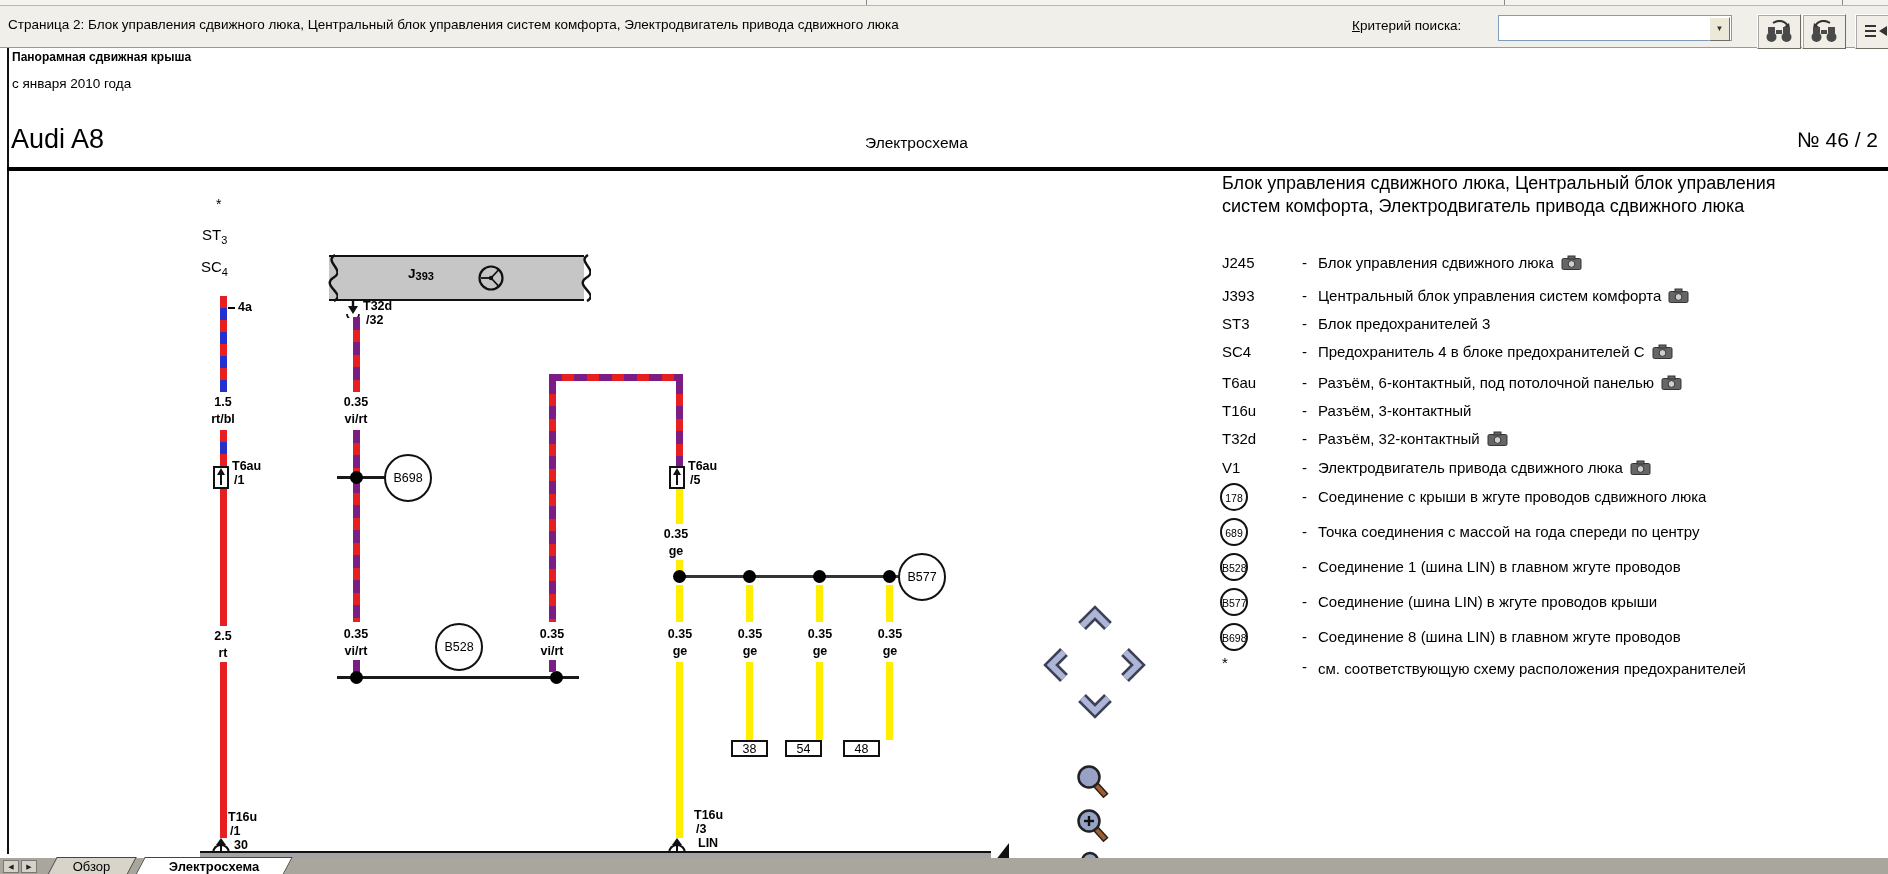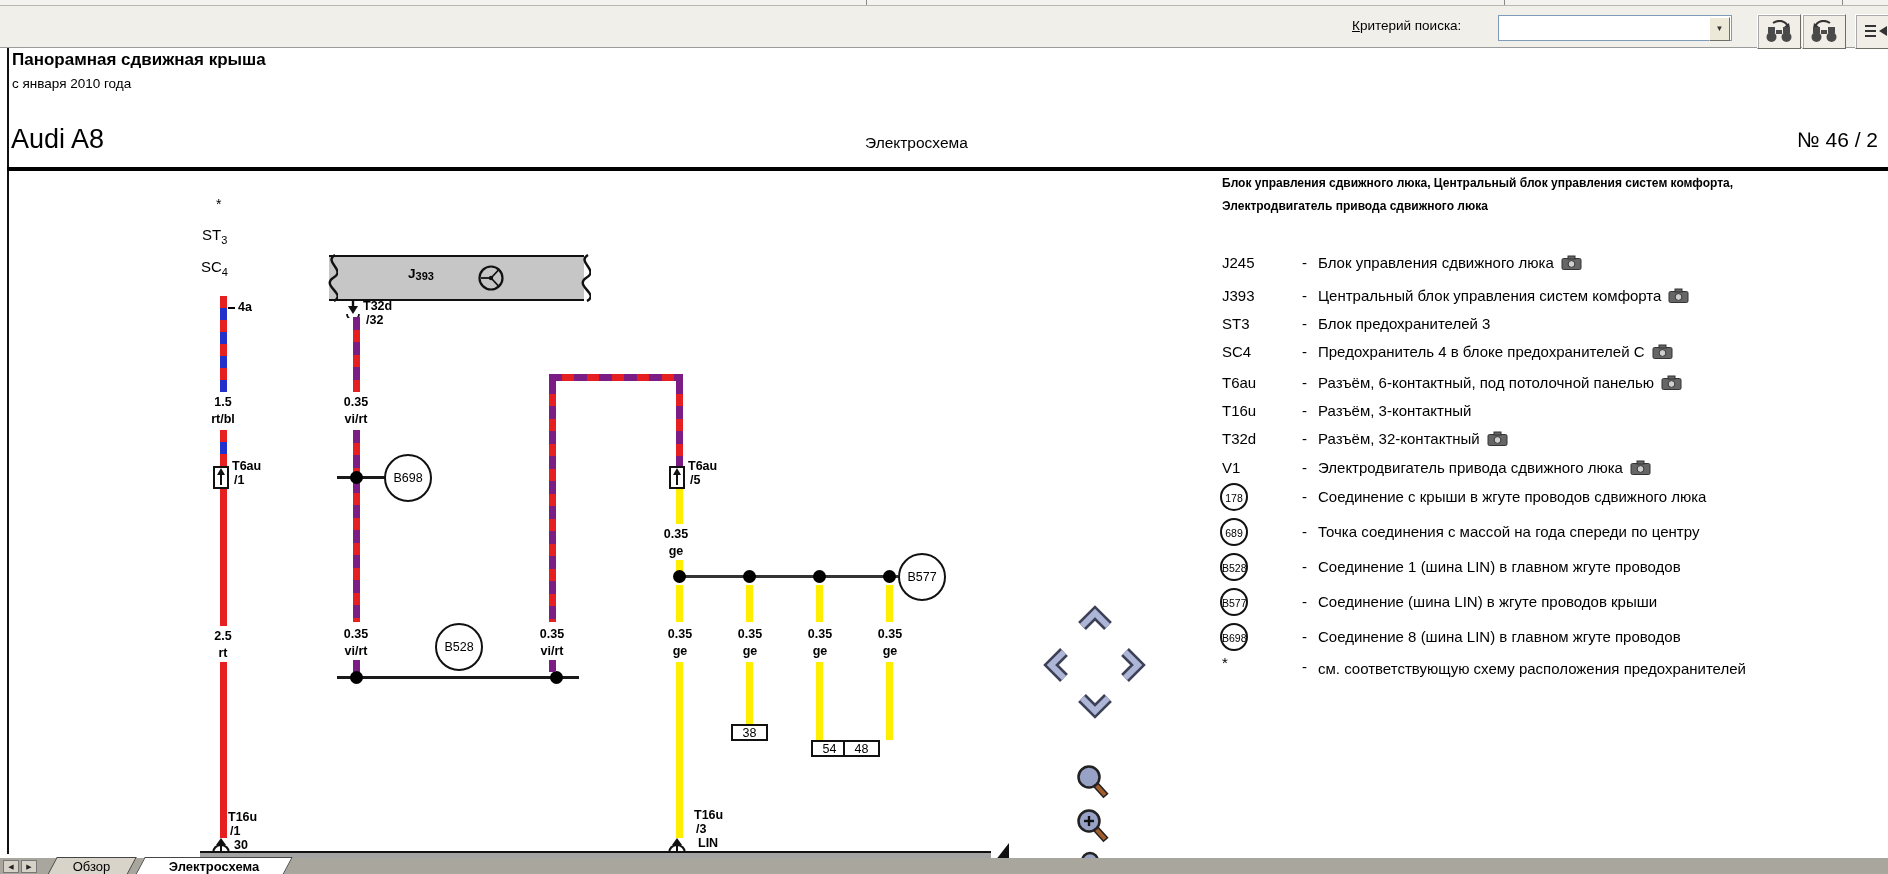--- a/index.html
+++ b/index.html
@@ -11,28 +11,28 @@
   .tick{top:0;width:1px;height:5px;background:#8a8a8a}
   .toolbar{left:0;top:6px;width:1888px;height:41px;background:#f1efe9;border-bottom:1.5px solid #9a9a9a}
   .tb-text{font-size:13.5px;line-height:15px;white-space:nowrap}
   .combo{left:1498px;top:9px;width:234px;height:26px;background:#fff;border:1px solid #7f9db9;box-sizing:border-box}
   .combo-btn{position:absolute;right:1px;top:1px;width:19px;height:22px;background:#ece9d8;
              border:1px solid;border-color:#fff #716f64 #716f64 #fff;text-align:center;font-size:8px;line-height:22px;color:#333}
   .tbtn{top:8px;width:42px;height:33px;background:#f0eee6;border:1px solid;border-color:#fff #6f6d63 #6f6d63 #fff;
         box-shadow:1px 1px 0 #aaa inset;display:flex;align-items:center;justify-content:center}
   
   .docborder{left:7px;top:48px;width:2px;height:806px;background:#111}
-  .title{left:12px;top:50px;font-size:17px;font-weight:bold}
+  .title{left:12px;top:50px;font-size:12px;font-weight:bold}
   .subtitle{left:12px;top:76px;font-size:13.5px}
   .car{left:11px;top:124px;font-size:27px}
   .sheettype{left:865px;top:134px;font-size:15.5px}
   .sheetnum{left:1650px;top:128px;width:228px;text-align:right;font-size:21px}
   .rule{left:7px;top:167px;width:1881px;height:4px;background:#000}
   
-  .lhead{left:1222px;top:172px;width:610px;font-size:12px;font-weight:bold;line-height:23px}
+  .lhead{left:1222px;top:172px;width:610px;font-size:18px;font-weight:normal;line-height:23px}
   .lid{left:1222px;width:72px;font-size:15px}
   .ldash{left:1302px;font-size:15px}
   .ltext{left:1318px;width:560px;font-size:15px}
   .lcircle{left:1220px;width:28px;height:28px;border:2px solid #111;border-radius:50%;
            text-align:center;font-size:10.5px;line-height:26px;background:#fff;box-sizing:border-box;overflow:hidden}
   .cam{display:inline-block;vertical-align:-2px;margin-left:7px}
   
   .wire{width:7px}
   .rt{background:#e62020}
   .ge{background:#ffee00}
@@ -64,20 +64,21 @@
 </style>
 </head>
 <body>
 
 <div class="a topstrip"></div>
 <div class="a tick" style="left:866px"></div>
 <div class="a tick" style="left:1504px"></div>
 <div class="a tick" style="left:1842px"></div>
 
 <div class="a toolbar">
+  <div class="a tb-text" style="left:8px;top:11px">Страница 2: Блок управления сдвижного люка, Центральный блок управления систем комфорта, Электродвигатель привода сдвижного люка</div>
   <div class="a tb-text" style="left:1352px;top:12px"><u>К</u><span>ритерий поиска:</span></div>
   <div class="a combo">
     <div class="combo-btn"><span>▼</span></div>
   </div>
   <div class="a tbtn" style="left:1757px">
     <svg width="30" height="24" viewBox="0 0 30 24">
       <path d="M9,3 C15,-1 22,1 24,7" stroke="#333" stroke-width="2" fill="none"></path>
         <polygon points="26,9 20,7 25,3" fill="#333"></polygon>
       <rect x="4" y="7" width="7" height="6" fill="#4a4a4a"></rect>
         <rect x="19" y="7" width="7" height="6" fill="#4a4a4a"></rect>
@@ -293,22 +294,22 @@
 <div class="a wl" style="left:650px;top:626px"><span>0.35</span><br><span>ge</span></div>
 <div class="a wl" style="left:720px;top:626px"><span>0.35</span><br><span>ge</span></div>
 <div class="a wl" style="left:790px;top:626px"><span>0.35</span><br><span>ge</span></div>
 <div class="a wl" style="left:860px;top:626px"><span>0.35</span><br><span>ge</span></div>
 
 <div class="a wire ge" style="left:676px;top:662px;height:176px"></div>
 <div class="a wire ge" style="left:746px;top:662px;height:78px"></div>
 <div class="a wire ge" style="left:816px;top:662px;height:78px"></div>
 <div class="a wire ge" style="left:886px;top:662px;height:78px"></div>
 
-<div class="a termbox" style="left:731px;top:724px">38</div>
-<div class="a termbox" style="left:811px;top:740px">54</div>
+<div class="a termbox" style="left:731px;top:740px">38</div>
+<div class="a termbox" style="left:785px;top:740px">54</div>
 <div class="a termbox" style="left:843px;top:740px">48</div>
 
 <div class="a cl" style="left:694px;top:808px">T16u</div>
 <div class="a cl" style="left:696px;top:822px">/3</div>
 <svg class="a" style="left:667px;top:837px" width="20" height="17">
   <path d="M2,16 A8 8 0 0 1 18,16" fill="none" stroke="#111" stroke-width="2.2"></path>
   <line x1="10" y1="17" x2="10" y2="6" stroke="#111" stroke-width="2"></line>
   <polygon points="5,8 15,8 10,1" fill="#111"></polygon>
 </svg>
 <div class="a cl" style="left:698px;top:836px">LIN</div>

